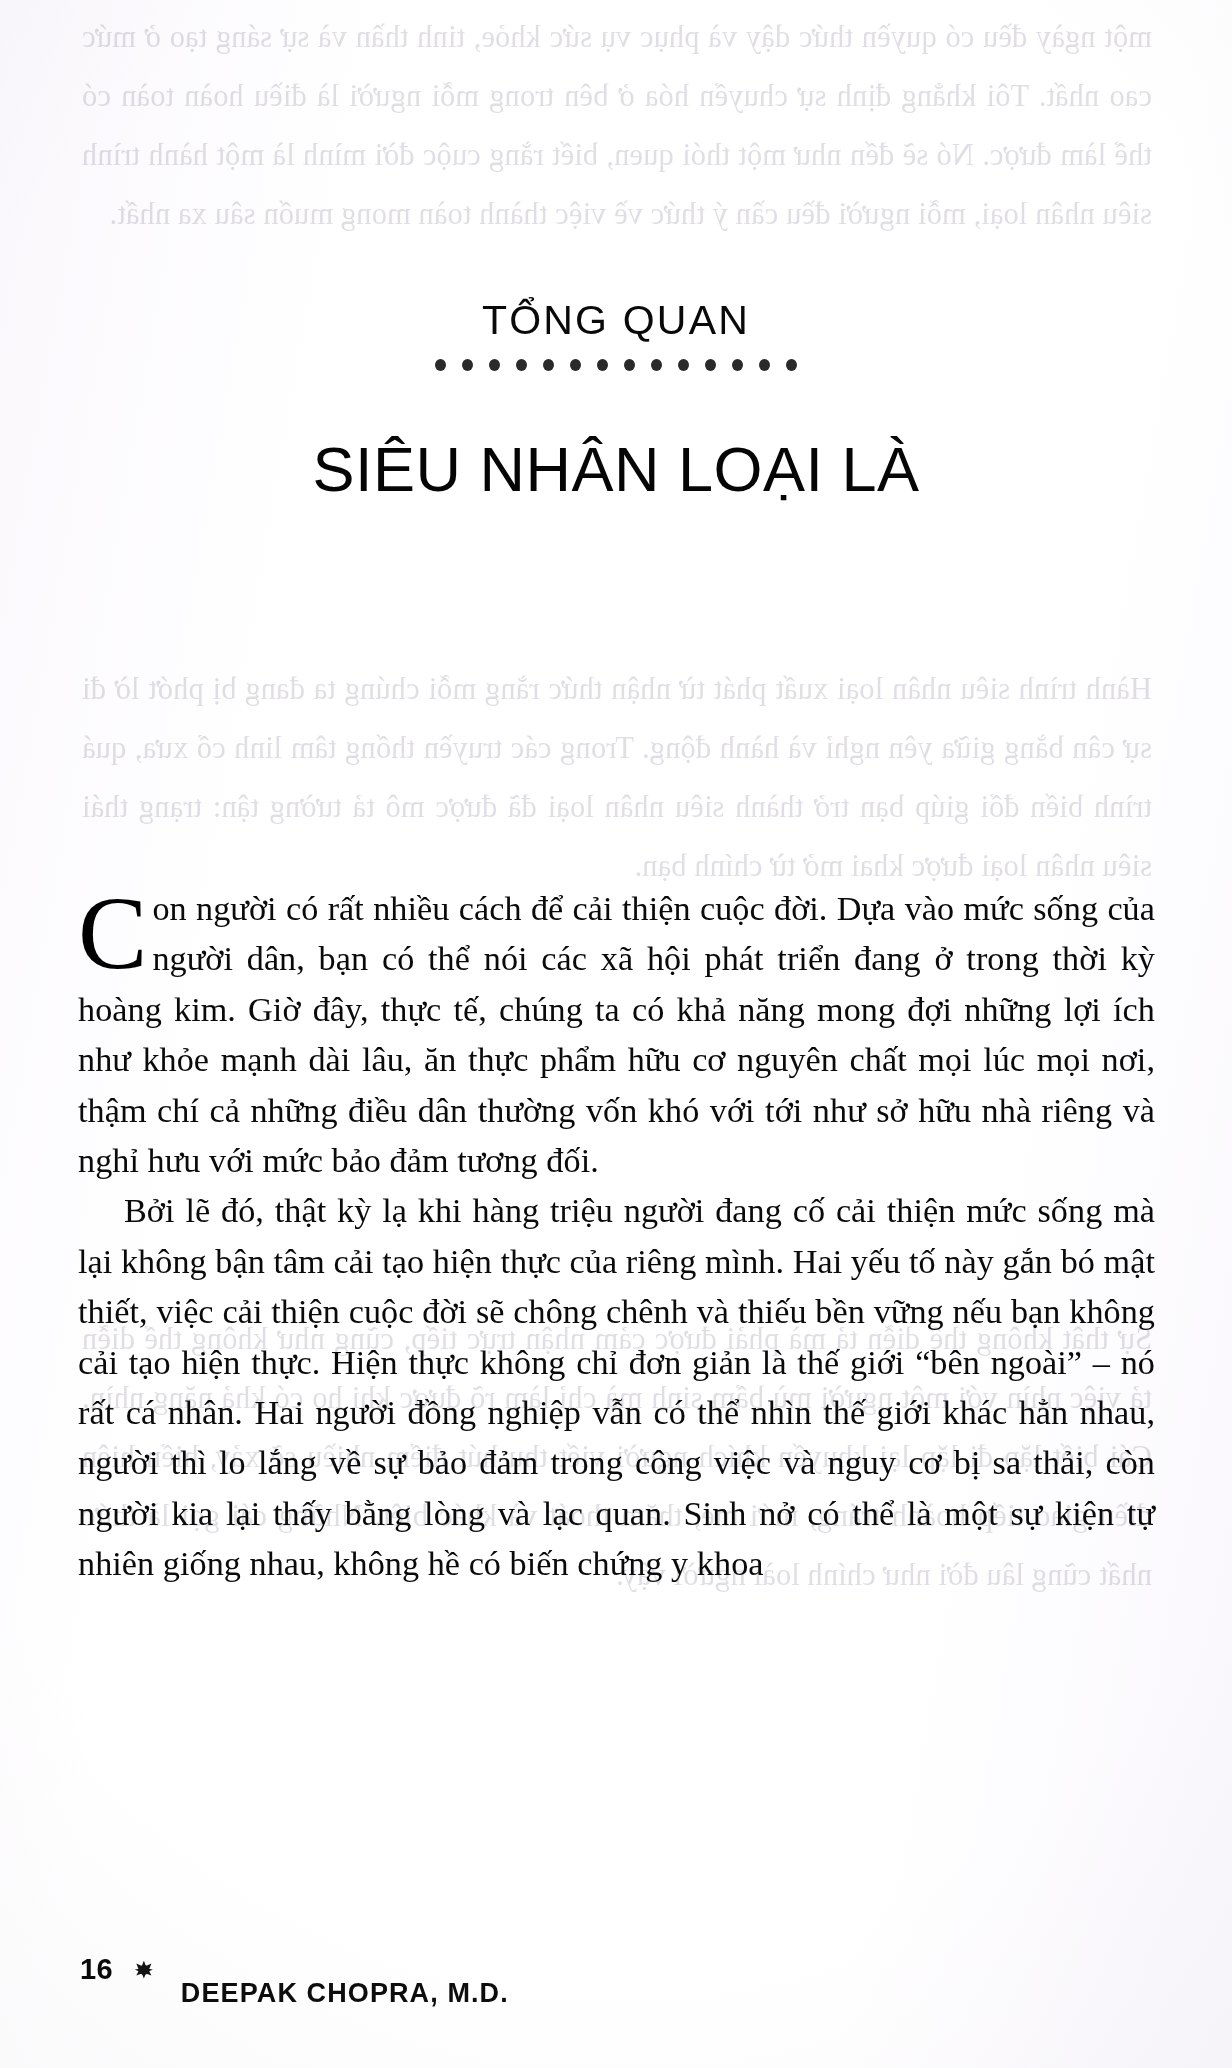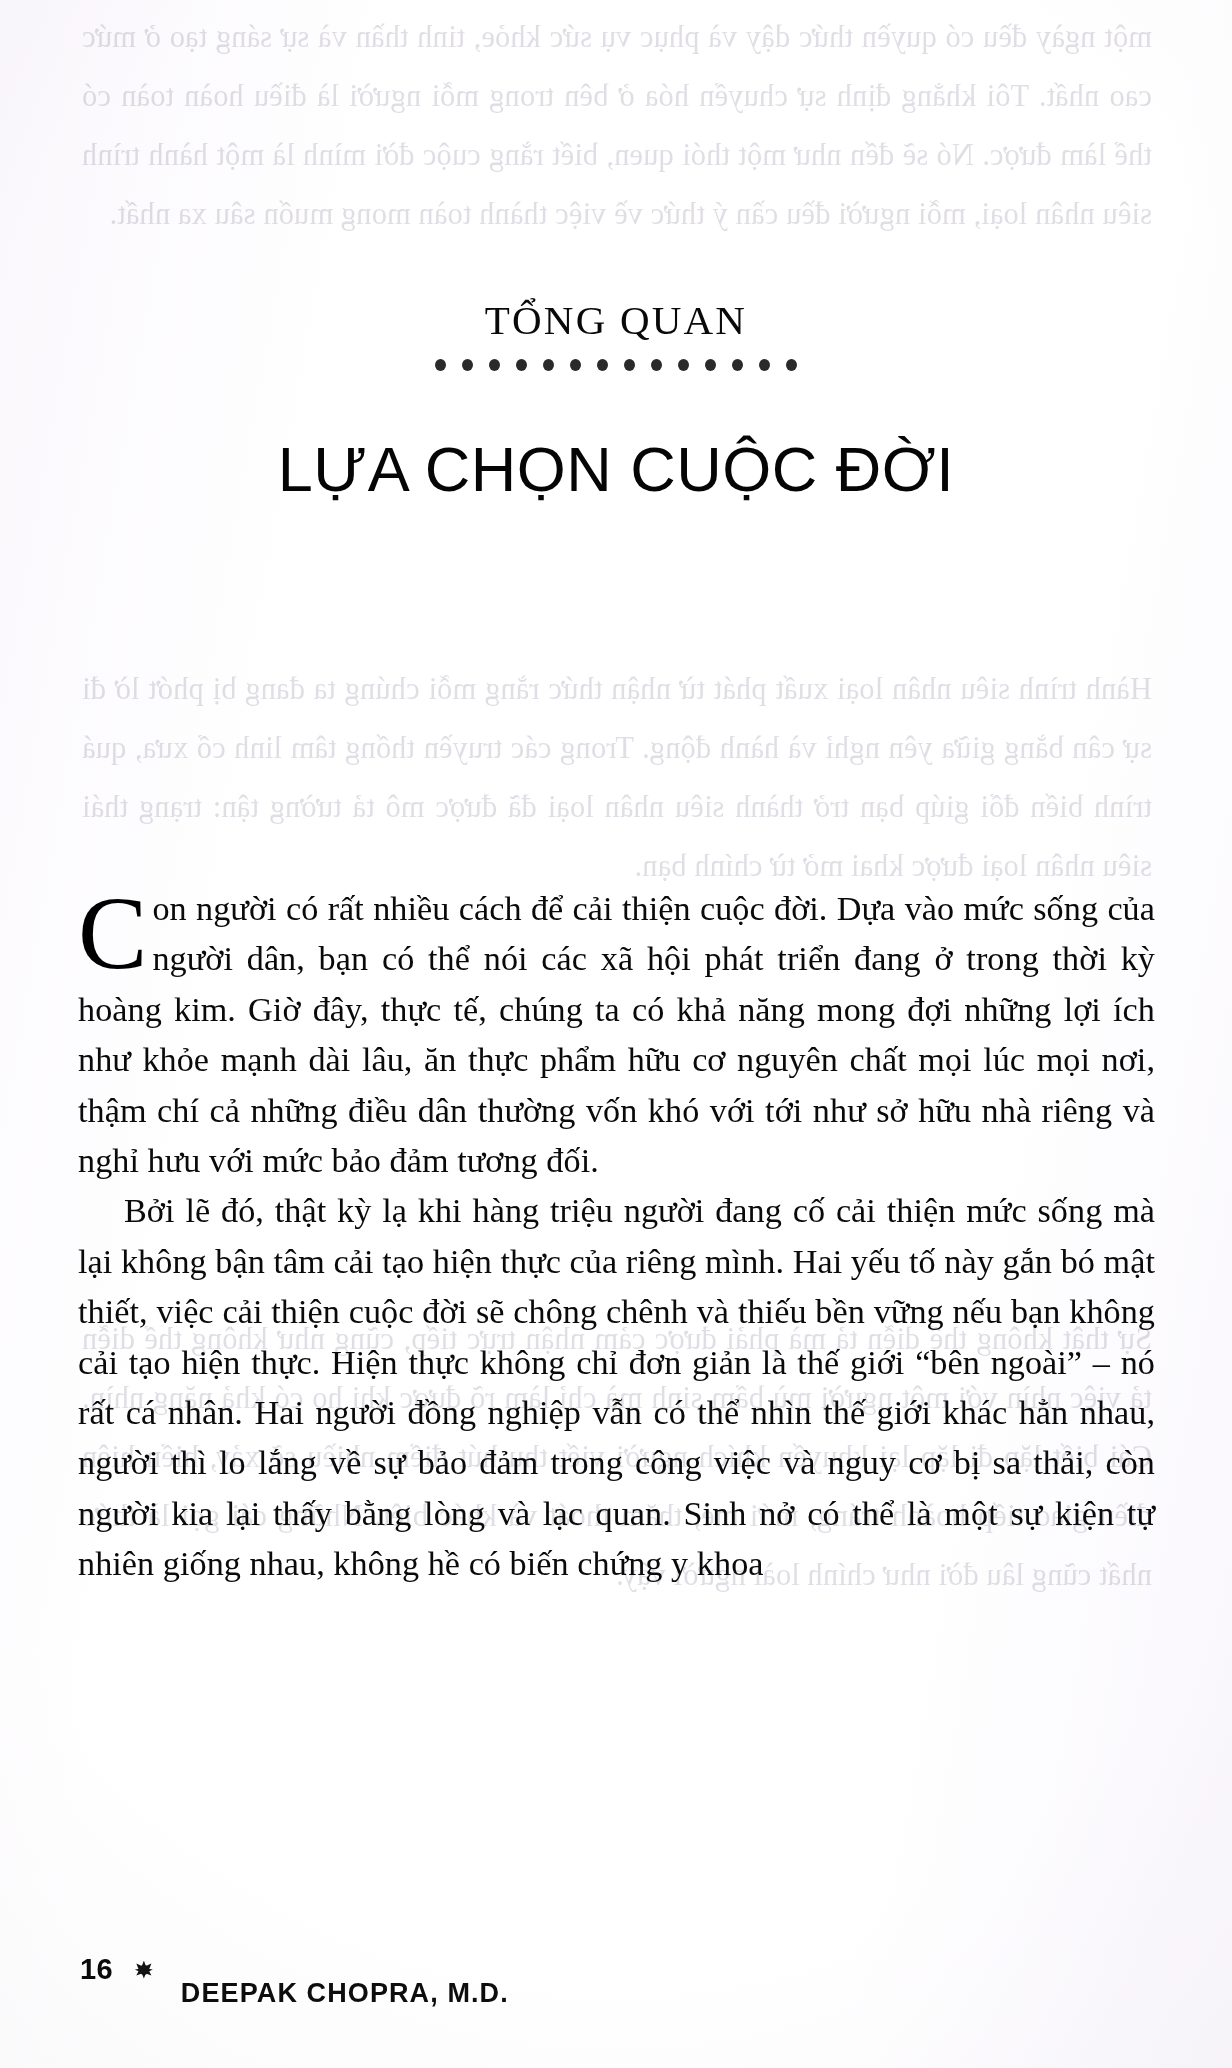--- a/index.html
+++ b/index.html
@@ -62,21 +62,21 @@
 
   
   .eyebrow-wrap {
     position: absolute;
     left: 0;
     right: 0;
     top: 300px;
     text-align: center;
   }
   .eyebrow {
-    font-family: Liberation Serif, serif;
+    font-family: Liberation Sans, sans-serif;
     font-size: 41px;
     letter-spacing: 2.2px;
     color: #090909;
     font-weight: 400;
     line-height: 1;
   }
   .dot-rule {
     margin-top: 18px;
     display: flex;
     justify-content: center;
@@ -214,21 +214,21 @@
         <span></span>
         <span></span>
         <span></span>
         <span></span>
         <span></span>
         <span></span>
       </div>
   </div>
 
   <div class="title-wrap">
-    <div class="title-line">LỰA CHỌN CUỘC ĐỜI</div>
+    <div class="title-line">SIÊU NHÂN LOẠI LÀ</div>
   </div>
 
   <div class="body-wrap">
     <p class="para first"><span class="dropcap">C</span><span>on người có rất nhiều cách để cải thiện cuộc đời. Dựa vào mức sống của người dân, bạn có thể nói các xã hội phát triển đang ở trong thời kỳ hoàng kim. Giờ đây, thực tế, chúng ta có khả năng mong đợi những lợi ích như khỏe mạnh dài lâu, ăn thực phẩm hữu cơ nguyên chất mọi lúc mọi nơi, thậm chí cả những điều dân thường vốn khó với tới như sở hữu nhà riêng và nghỉ hưu với mức bảo đảm tương đối.</span></p>
     <p class="para">Bởi lẽ đó, thật kỳ lạ khi hàng triệu người đang cố cải thiện mức sống mà lại không bận tâm cải tạo hiện thực của riêng mình. Hai yếu tố này gắn bó mật thiết, việc cải thiện cuộc đời sẽ chông chênh và thiếu bền vững nếu bạn không cải tạo hiện thực. Hiện thực không chỉ đơn giản là thế giới “bên ngoài” – nó rất cá nhân. Hai người đồng nghiệp vẫn có thể nhìn thế giới khác hẳn nhau, người thì lo lắng về sự bảo đảm trong công việc và nguy cơ bị sa thải, còn người kia lại thấy bằng lòng và lạc quan. Sinh nở có thể là một sự kiện tự nhiên giống nhau, không hề có biến chứng y khoa</p>
   </div>
 
   <div class="footer">
     <span class="folio">16</span>
     <span class="ornament"></span>

